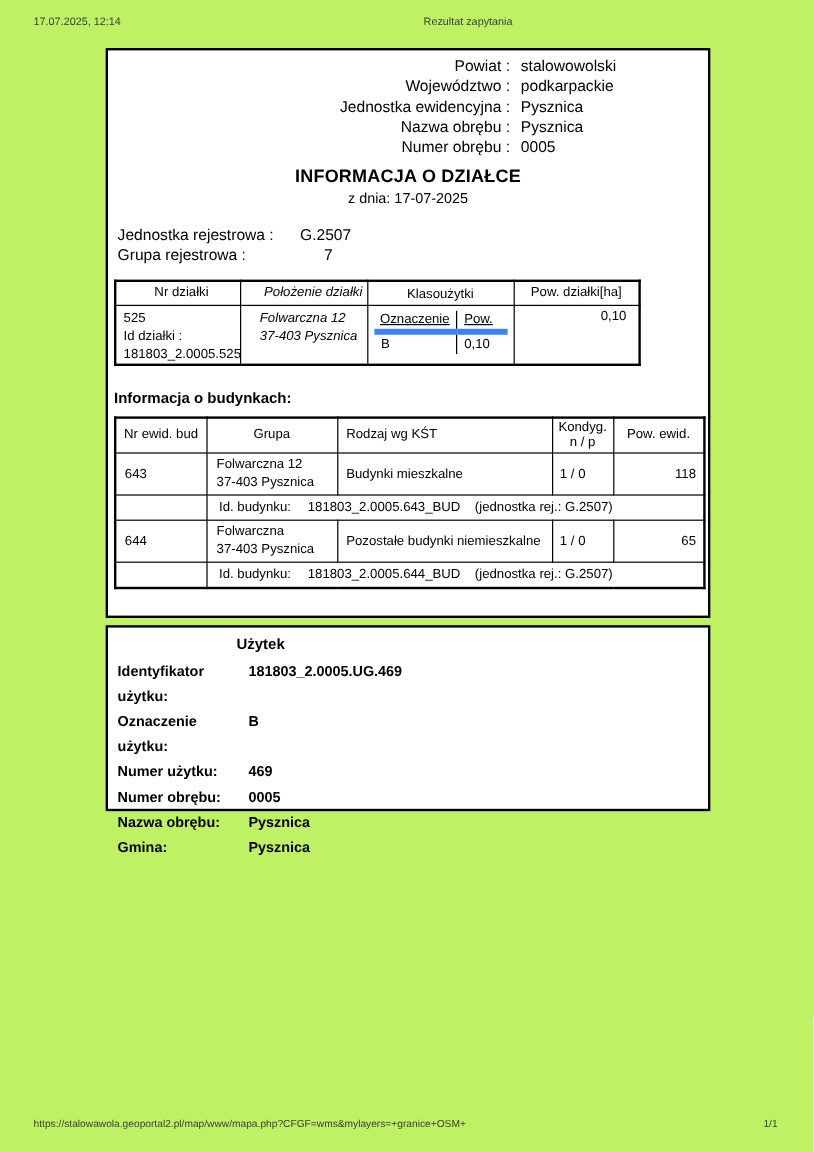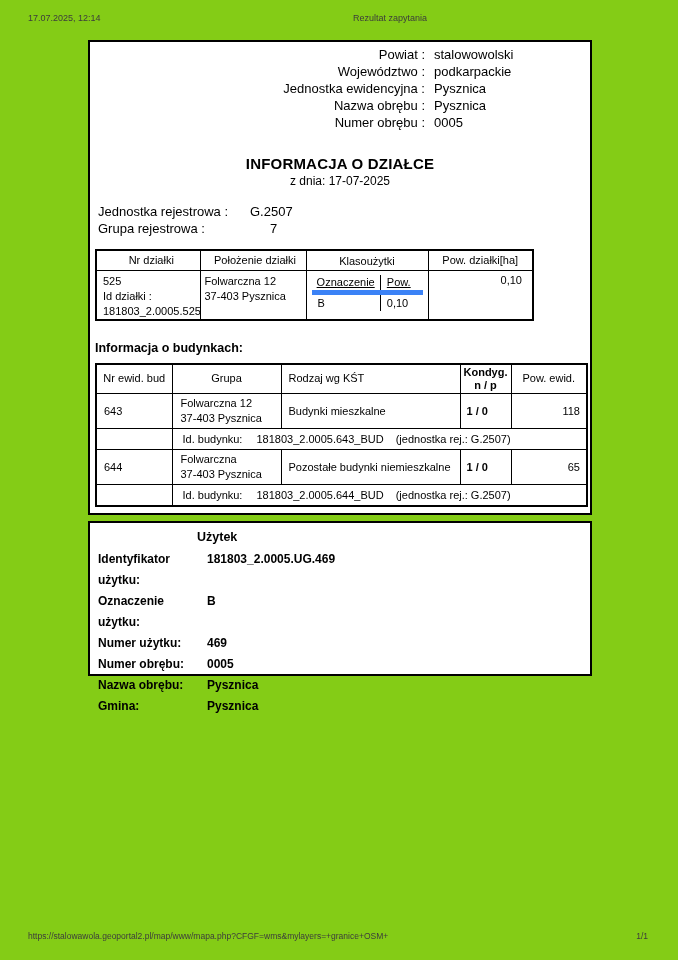--- a/index.html
+++ b/index.html
@@ -1,70 +1,70 @@
 <!DOCTYPE html>
 <html><head>
 <meta charset="utf-8">
 <style>
   * { margin:0; padding:0; box-sizing:border-box; }
   html,body { background:#fff; }
   .page {
-    position:relative; width:678px; height:960px; background:#84cc16;
+    position:relative; width:678px; height:960px; background:#bef264;
     font-family:"Liberation Sans", sans-serif; color:#000; overflow:hidden;
   }
   
   .print-header { position:absolute; top:13px; left:28px; right:28px; font-size:9px; color:#3c3c3c; }
   .print-header .ph-title { position:absolute; left:325px; top:0; }
   .print-footer { position:absolute; top:931px; left:28px; right:30px; font-size:8.5px; color:#3c3c3c;
                   display:flex; justify-content:space-between; }
 
   
   .box { position:absolute; left:88px; width:504px; border:2px solid #000; background:#fff; }
   .box1 { top:40px; height:475px; }
   .box2 { top:521px; height:155px; padding-left:8px; }
 
   
   .region-info { margin-top:4px; font-size:13px; line-height:17px; }
   .region-info .ri-row { display:grid; grid-template-columns:335px 1fr; column-gap:9px; }
   .region-info .lbl { text-align:right; }
 
-  .doc-title { text-align:center; font-weight:bold; font-size:15px; margin-top:24px; letter-spacing:0.2px; }
+  .doc-title { text-align:center; font-weight:bold; font-size:15px; margin-top:8px; letter-spacing:0.2px; }
   .doc-subtitle { text-align:center; font-size:12px; margin-top:2px; }
 
   .register { margin:15px 0 0 8px; font-size:13px; line-height:17px; }
   .register .rg-row { display:grid; grid-template-columns:152px auto; }
   .register .indent { padding-left:20px; }
 
   
   table { border-collapse:collapse; border:2px solid #000; font-size:11px; table-layout:fixed; }
   th, td { border:1px solid #000; font-weight:normal; }
 
   .parcel-table { margin:12px 0 0 5px; width:437px; }
   .parcel-table th { height:20px; text-align:center; }
   .parcel-table td { vertical-align:top; height:45px; padding-top:3px; }
   .pt-nr { width:104px; padding-left:6px; line-height:15px; }
-  .pt-pos { width:106px; padding-left:4px; line-height:15px; }
+  .pt-pos { width:106px; padding-left:16px; line-height:15px;font-style:italic; }
   .pt-klaso { width:122px; padding:2px 0 0 0; }
   .pt-area { width:105px; text-align:right; padding-right:10px; }
 
   .klaso-table { border:none; width:calc(100% - 10px); margin:1px 5px 0 5px; }
   .klaso-table td { border:none; height:18px; vertical-align:middle; padding:0; }
   .klaso-table td:first-child { border-right:1px solid #000; width:62%; }
   .klaso-table tr.kh td { border-bottom:5px solid #3b82f6;text-decoration:underline; }
   .klaso-table .kc { text-align:center; }
   .klaso-table .kl { padding-left:6px; }
 
   .section-heading { font-weight:bold; font-size:12.5px; margin:20px 0 0 5px; }
 
   .bld-table { margin:8px 0 0 5px; width:491px; }
   .bld-table th { height:30px; text-align:center; line-height:13px; }
   .bt-nr { width:76px; }
   .bt-adres { width:109px; }
   .bt-rodzaj { width:179px; }
-  .bt-kondyg { width:51px;font-weight:bold; }
+  .bt-kondyg { width:51px; }
   .bt-pow { width:76px; }
   .bld-table th.bt-rodzaj { text-align:left; padding-left:7px; }
   .bld-table td { vertical-align:middle; }
   .bld-table tr.data-row td { height:35px; }
   .bld-table td.bt-nr { padding-left:7px; }
   .bld-table td.bt-adres { padding-left:8px; line-height:15px; }
   .bld-table td.bt-rodzaj { padding-left:7px; }
   .bld-table td.bt-kondyg { padding-left:6px; }
   .bld-table td.bt-pow { text-align:right; padding-right:6px; }
   .bld-table tr.id-row td { height:21px; }

